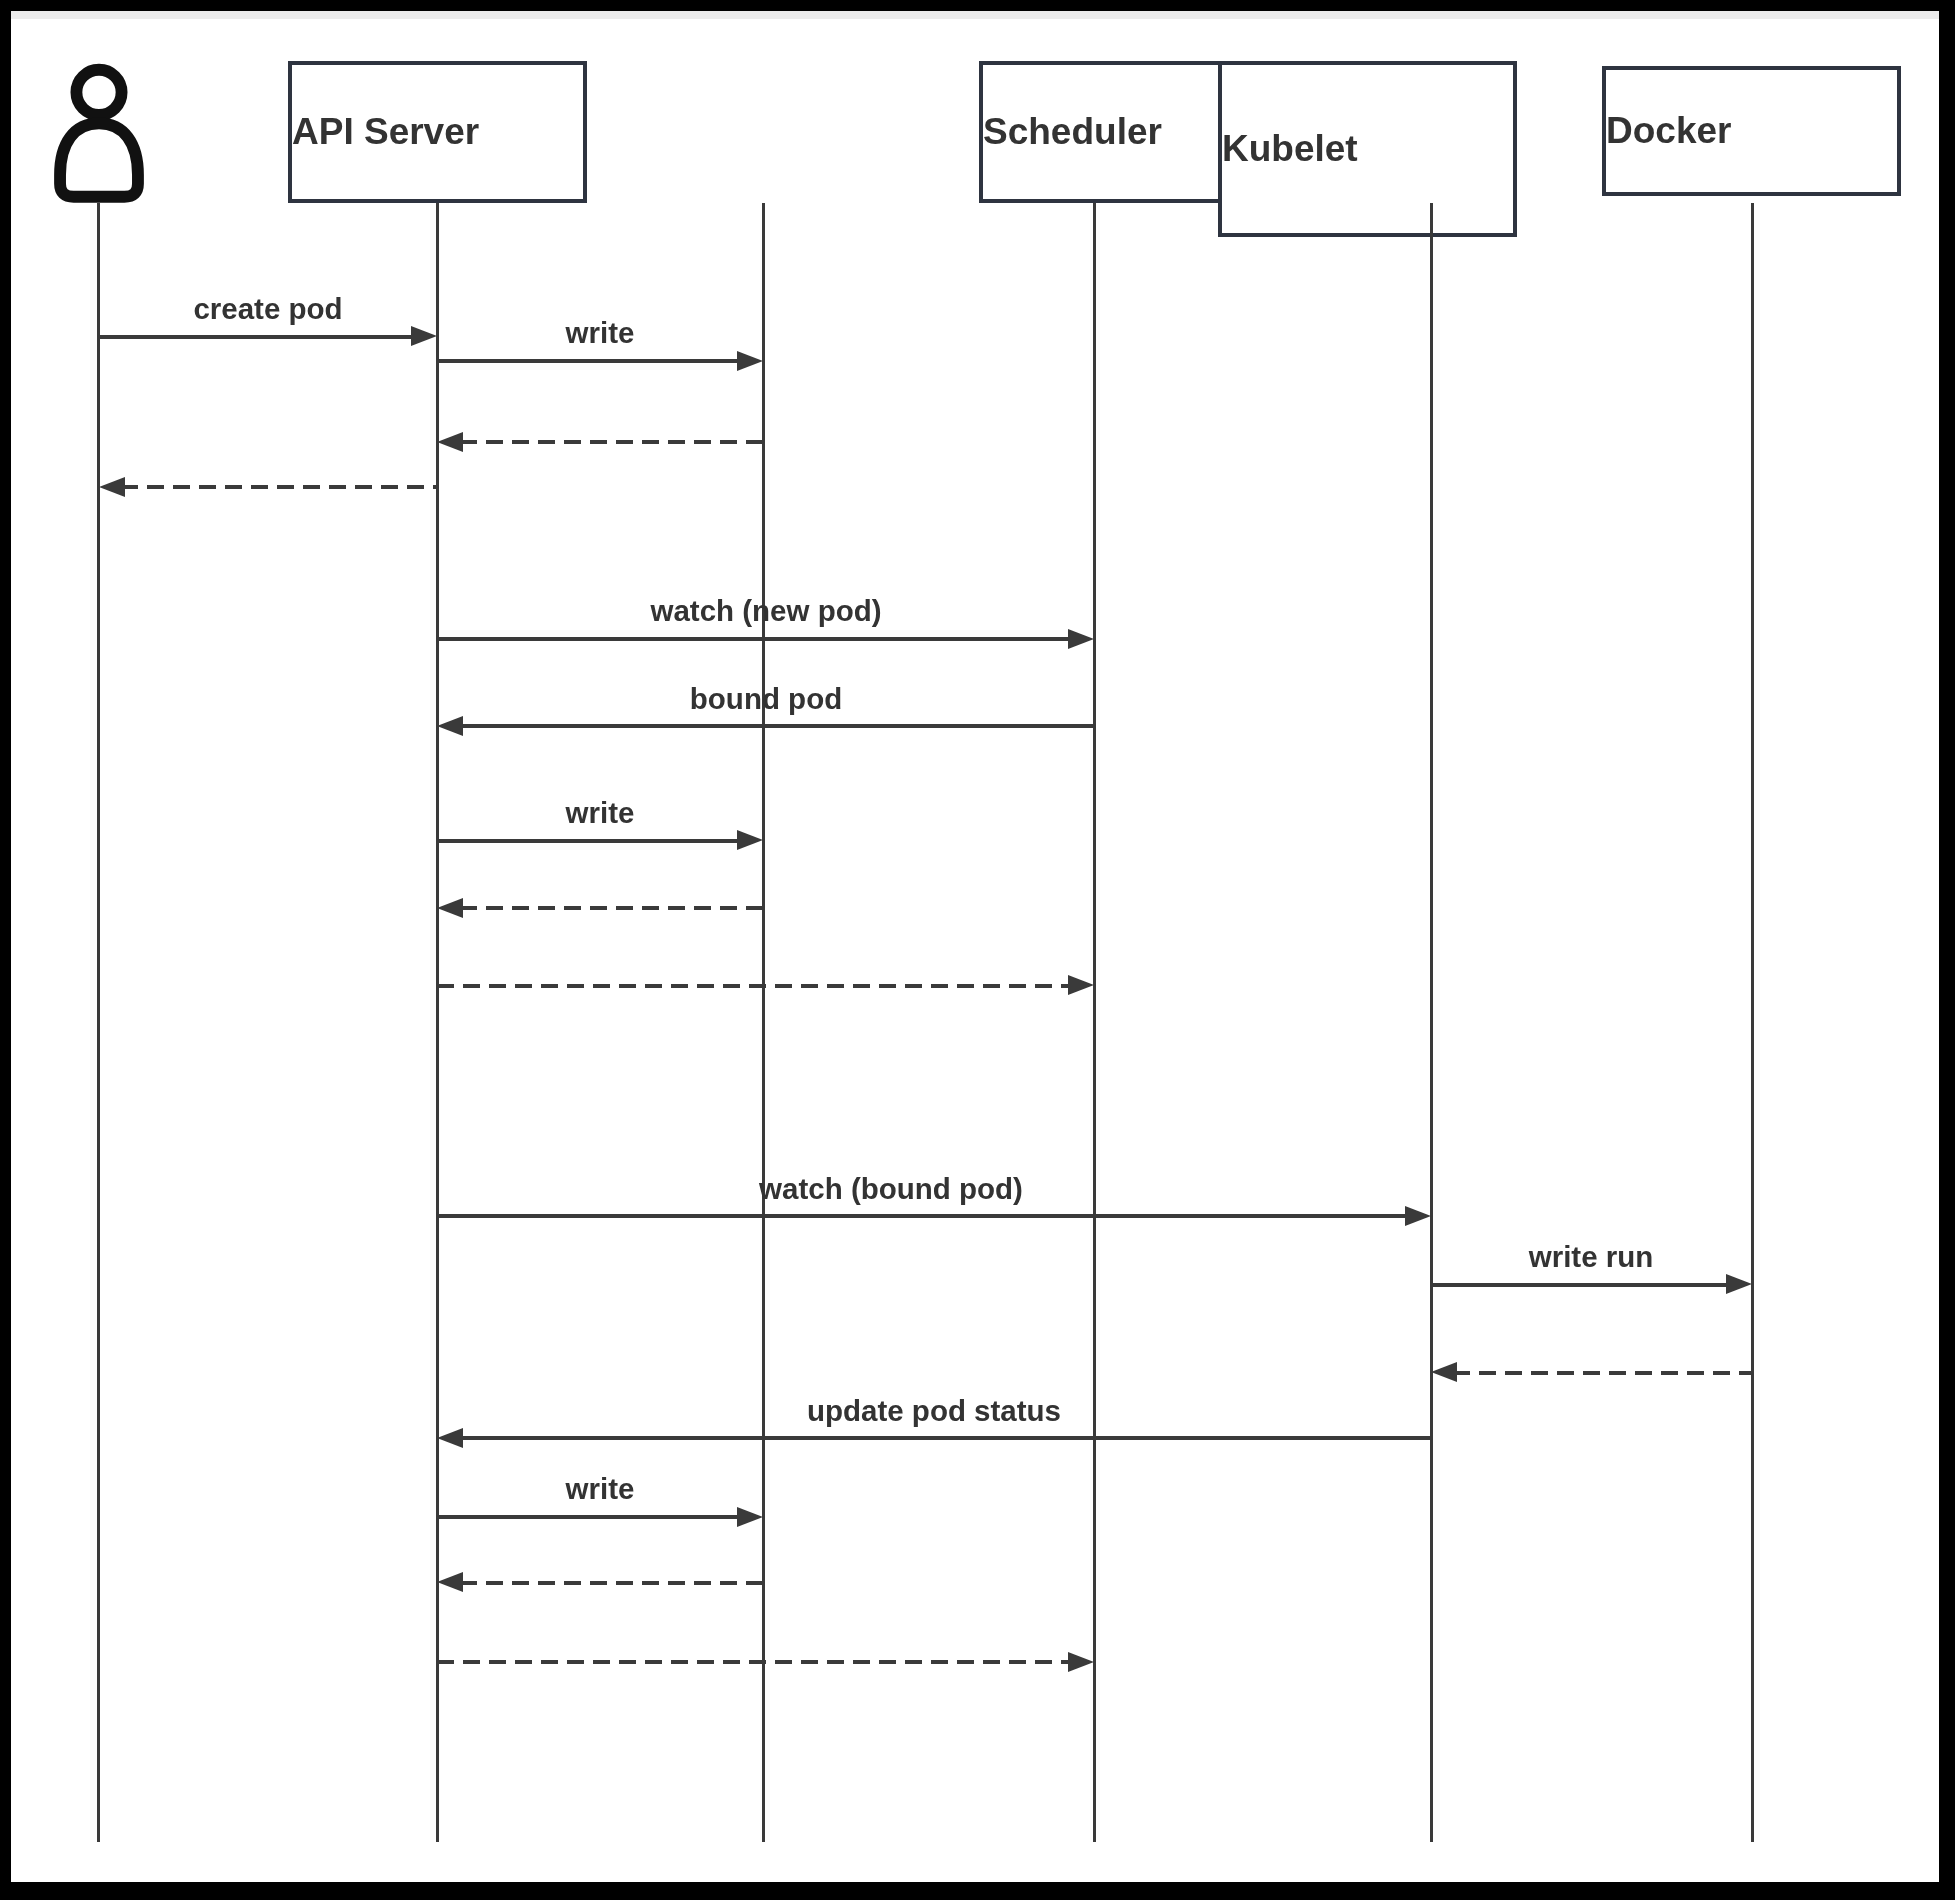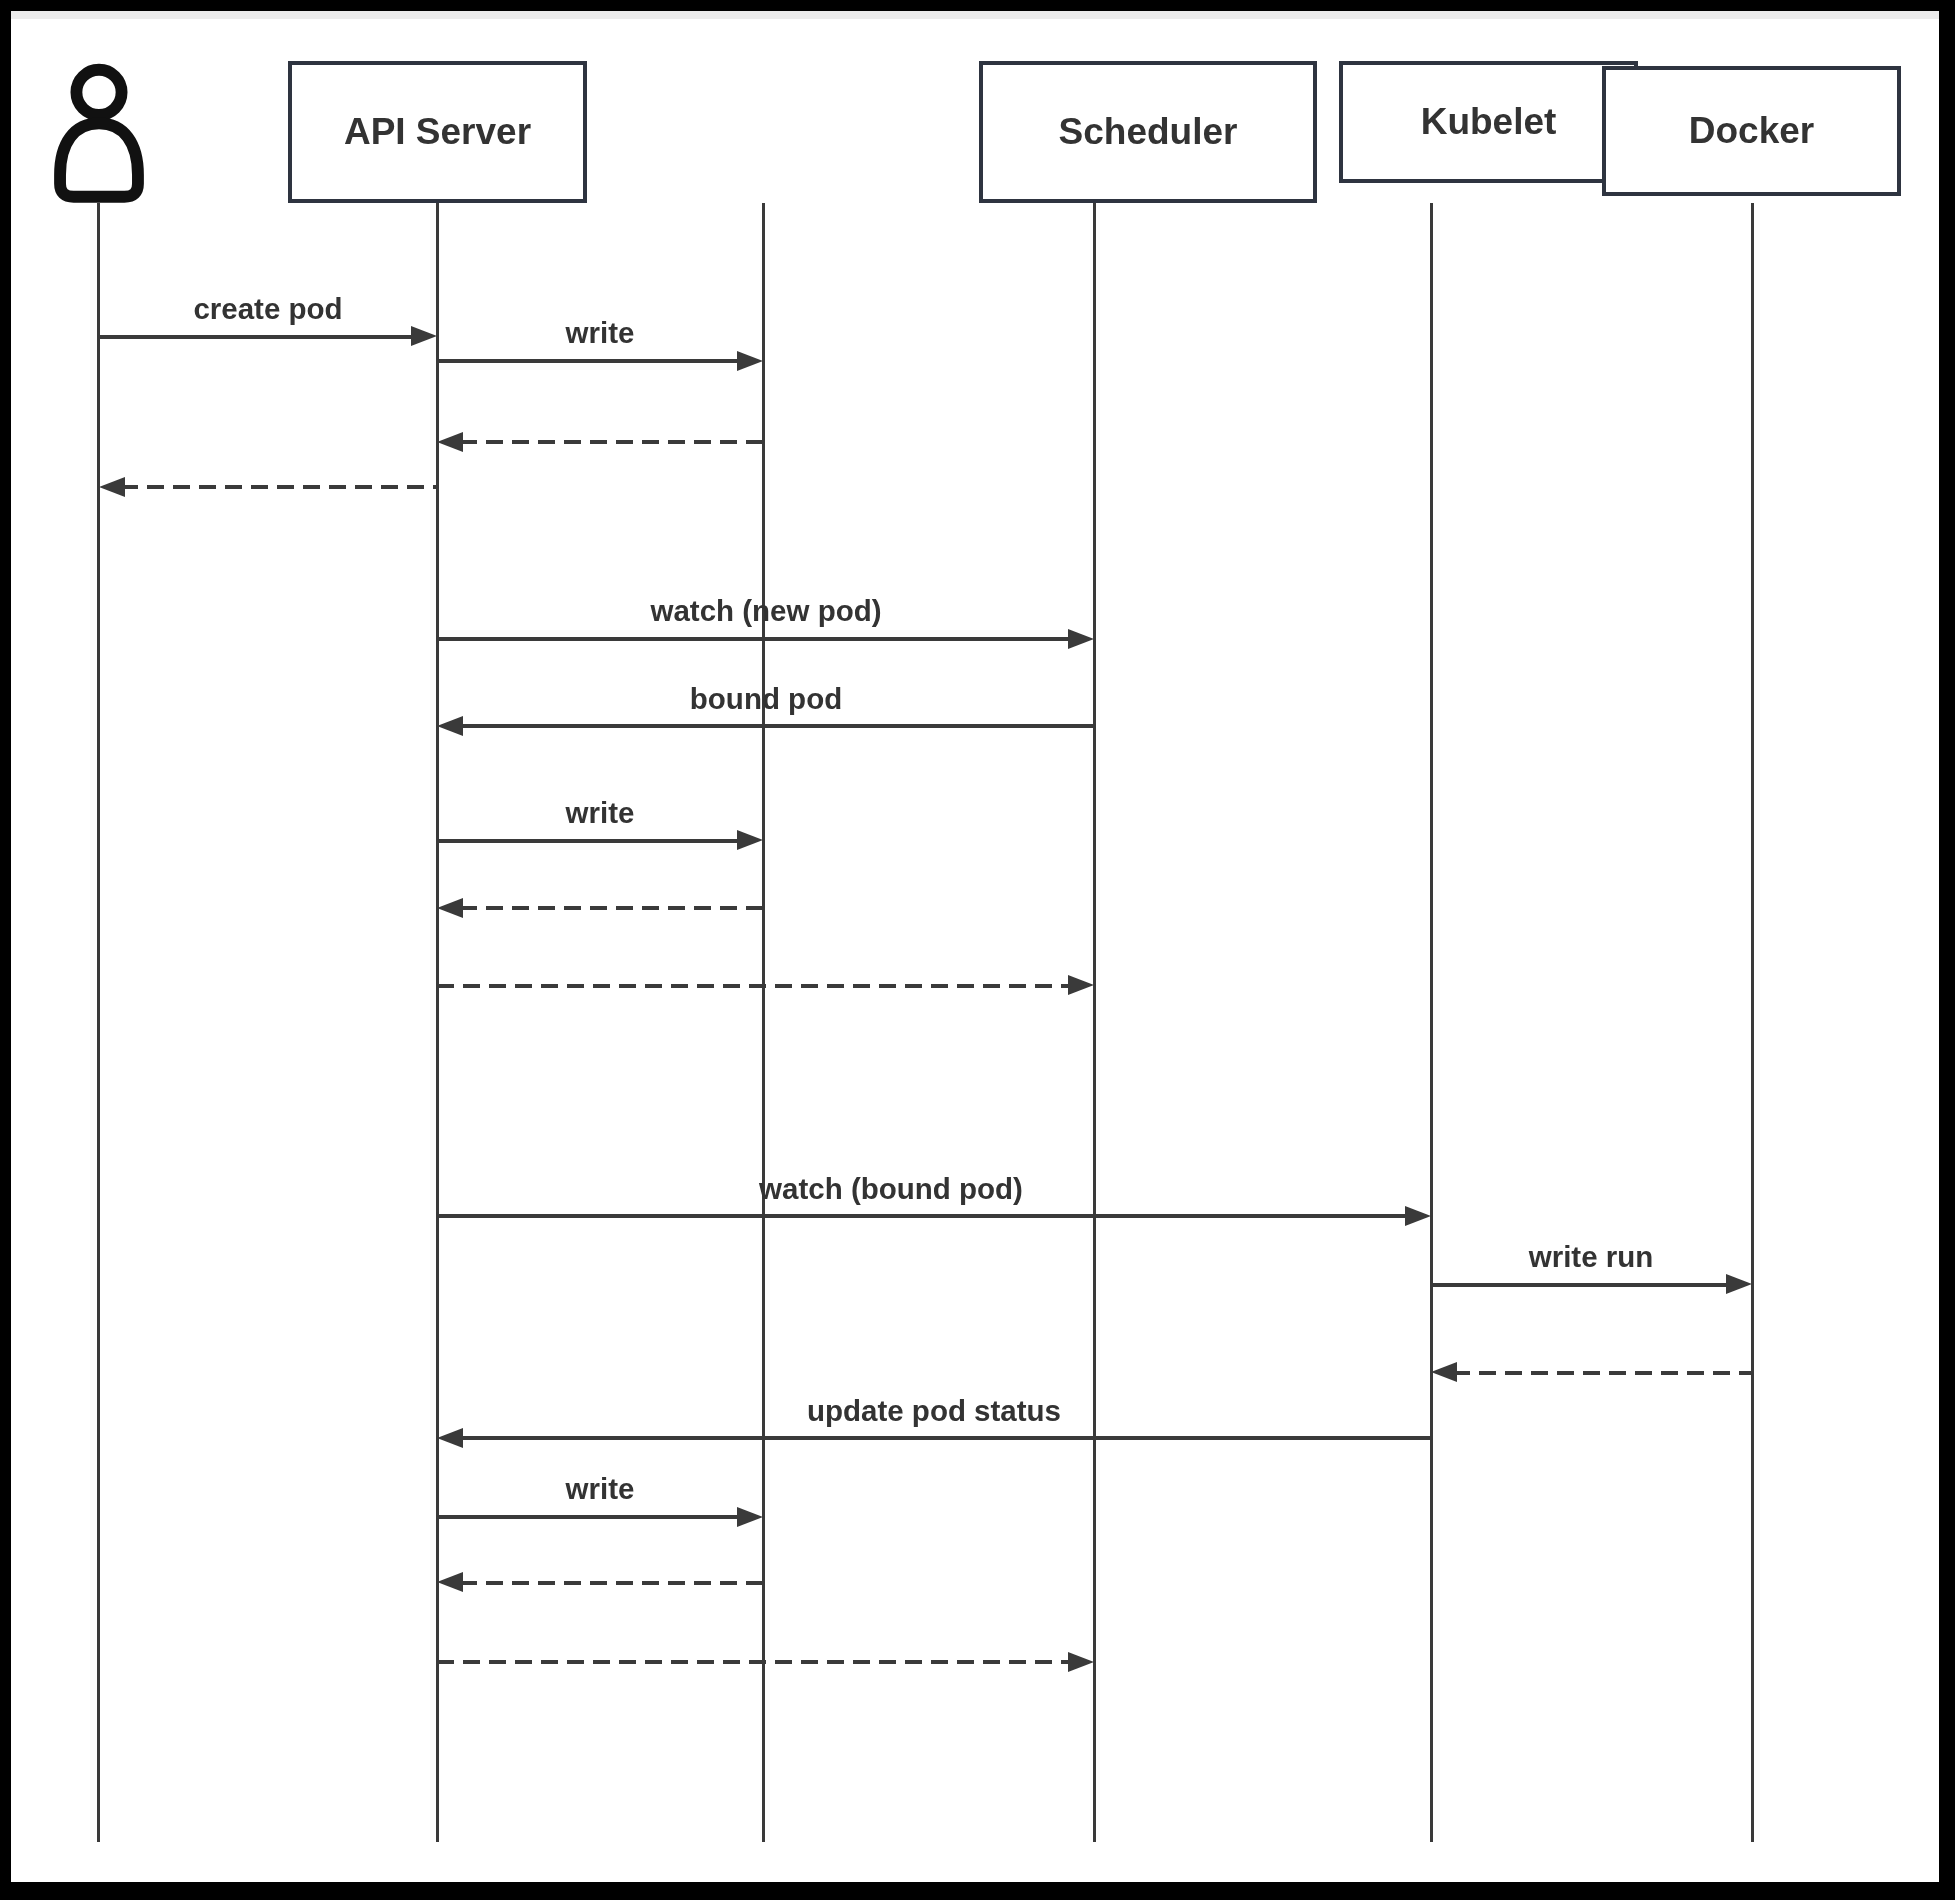--- a/index.html
+++ b/index.html
@@ -18,21 +18,21 @@
     background:var(--canvas);
   }
   #top-strip{
     position:absolute; left:0; top:0; width:100%; height:8px;
     background:var(--strip);
   }
   .layer{position:absolute; left:-11.3px; top:-11.3px; width:1955px; height:1901px;}
   .actor-box{
     position:absolute; background:var(--canvas);
     border:4px solid var(--boxb);
-    display:flex; align-items:center; justify-content:center;
+    display:flex; align-items:center; justify-content:flex-start;
   }
   .actor-box .lbl{
     font-size:37px; font-weight:bold; color:var(--ink); white-space:nowrap;
   }
   .lifeline{position:absolute; width:2.8px; background:var(--line);}
   .msg-line-solid{position:absolute; height:4px; background:var(--line);}
   .msg-line-dashed{
     position:absolute; height:4px;
     background:repeating-linear-gradient(90deg,var(--line) 0 17px,transparent 17px 26px);
   }
@@ -61,21 +61,21 @@
         <div class="lifeline" style="left: 97px; top: 203px; height: 1639px;"></div>
         <div class="actor-box" style="left: 288px; top: 61px; width: 299px; height: 142px;">
           <span class="lbl">API Server</span>
         </div>
         <div class="lifeline" style="left: 436px; top: 203px; height: 1639px;"></div>
         <div class="lifeline" style="left: 762px; top: 203px; height: 1639px;"></div>
         <div class="actor-box" style="left: 944px; top: 61px; width: 338px; height: 142px; margin-left: 35px;">
           <span class="lbl">Scheduler</span>
         </div>
         <div class="lifeline" style="left: 1093px; top: 203px; height: 1639px;"></div>
-        <div class="actor-box" style="left: 1339px; top: 61px; width: 299px; height: 122px;">
+        <div class="actor-box" style="left: 1218px; top: 61px; width: 299px; height: 176px;">
           <span class="lbl">Kubelet</span>
         </div>
         <div class="lifeline" style="left: 1430px; top: 203px; height: 1639px;"></div>
         <div class="actor-box" style="left: 1602px; top: 66px; width: 299px; height: 130px;">
           <span class="lbl">Docker</span>
         </div>
         <div class="lifeline" style="left: 1751px; top: 203px; height: 1639px;"></div>
       </div>
     <div class="layer" id="messages-layer">
         <div class="msg-line-solid" style="left: 99px; top: 335px; width: 316px;"></div>

